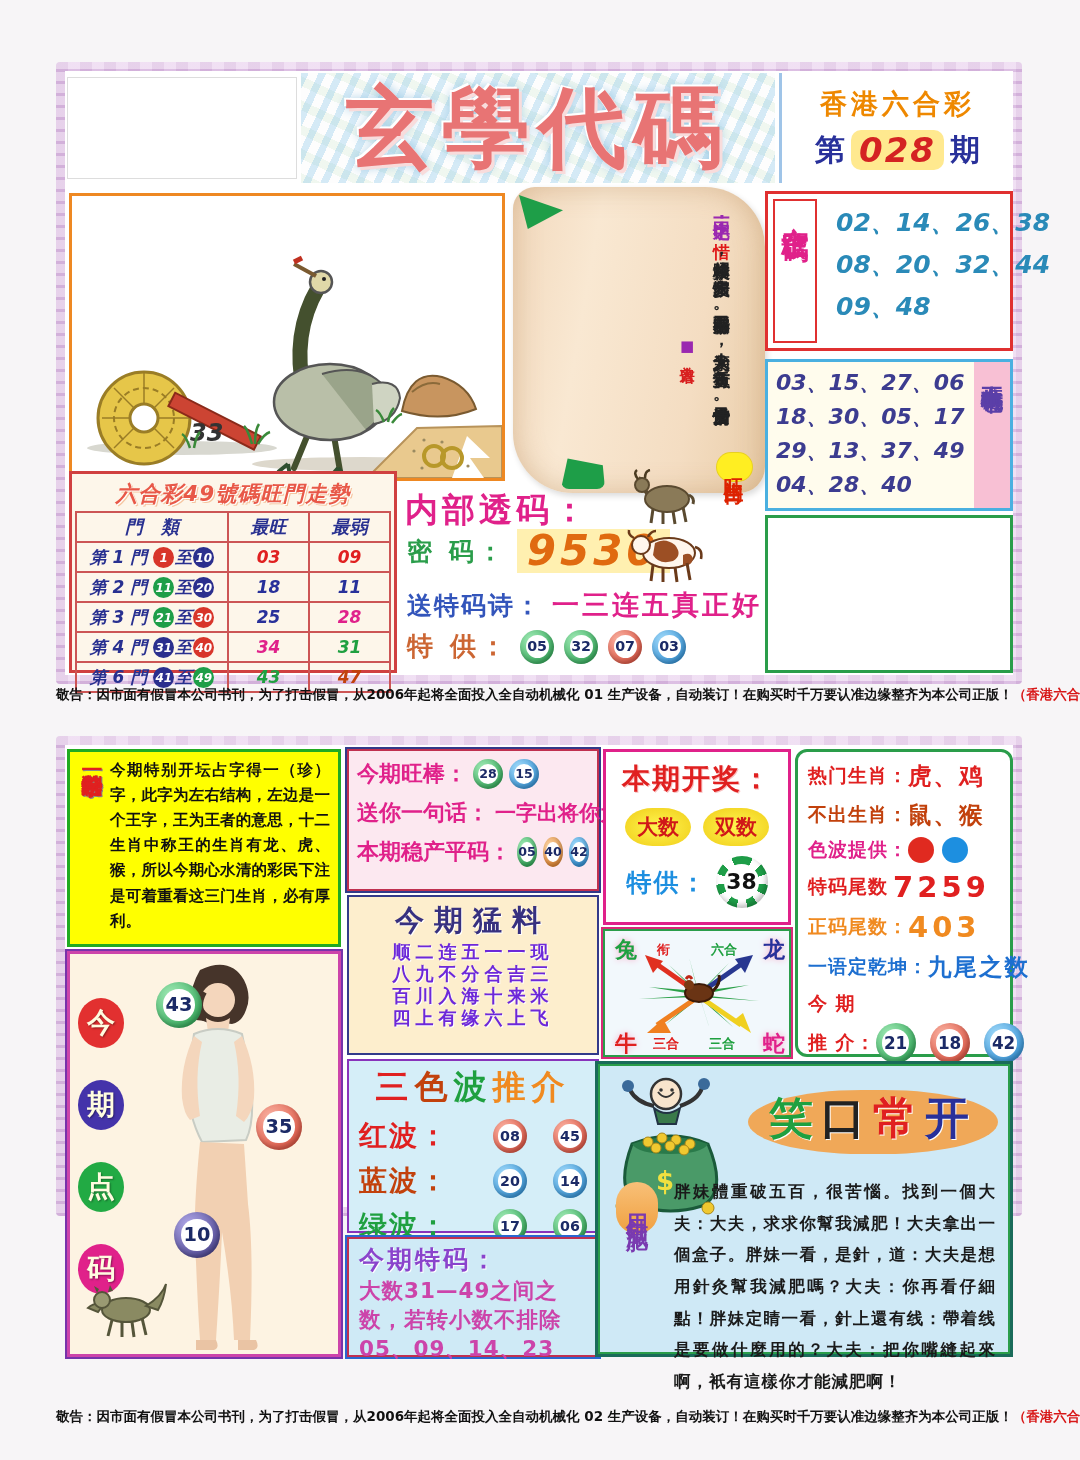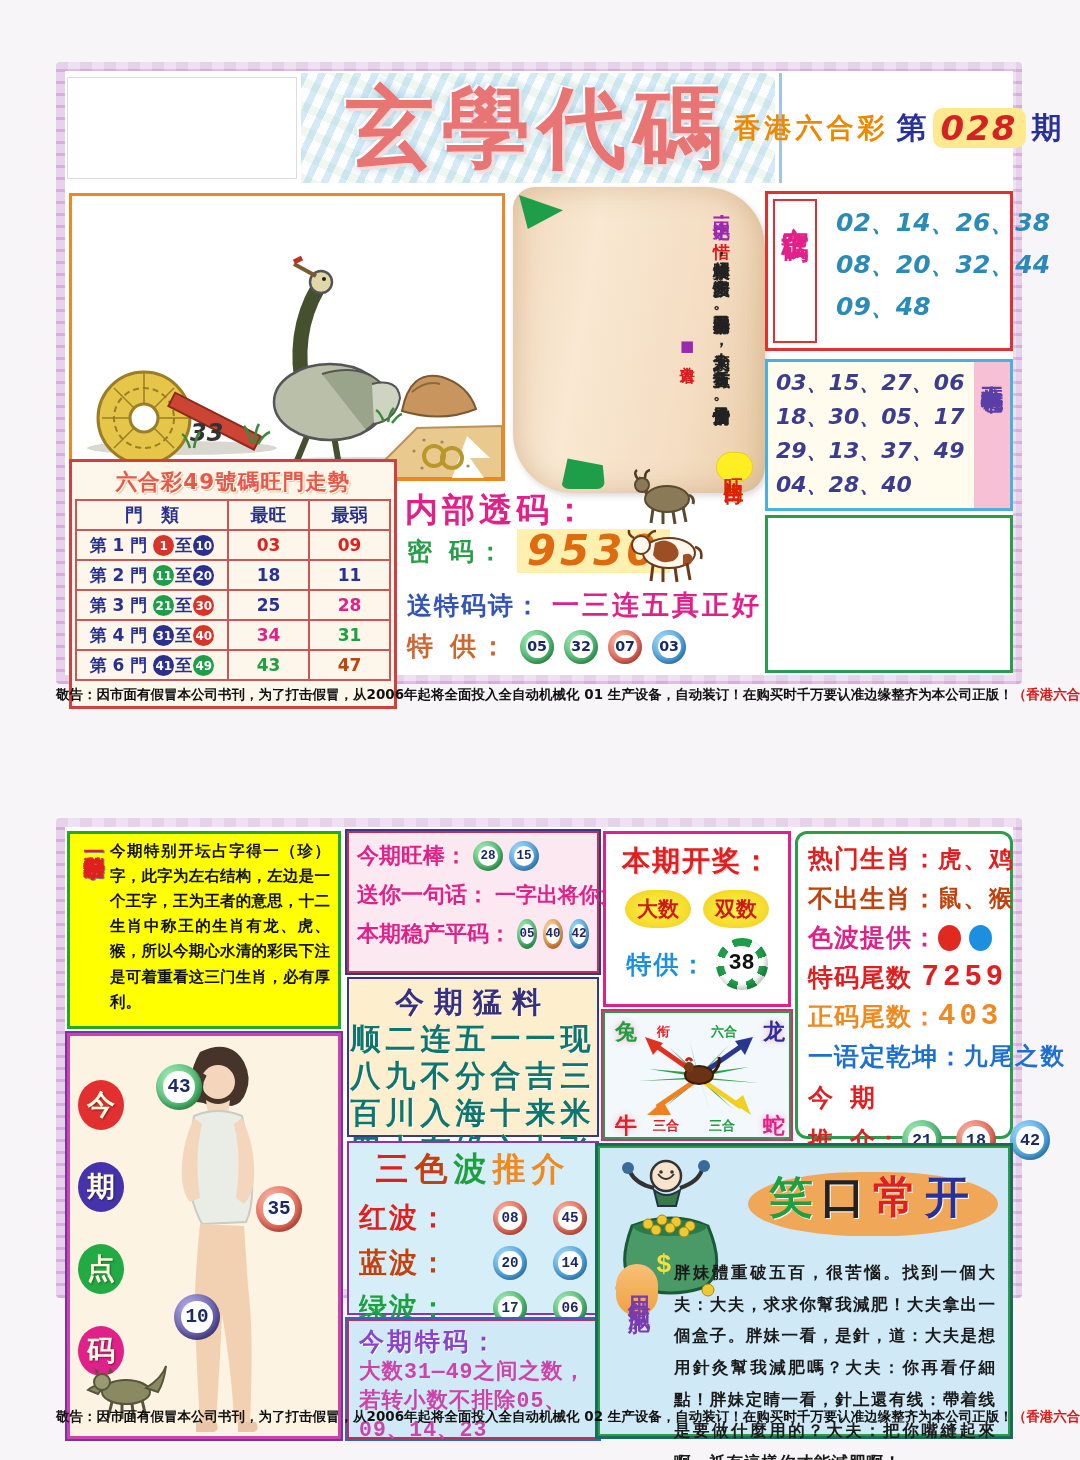--- a/index.html
+++ b/index.html
@@ -56,21 +56,21 @@
       repeating-linear-gradient(115deg, rgba(120,190,230,.30) 0 7px, rgba(255,255,255,0) 7px 16px),
       repeating-linear-gradient(25deg, rgba(180,220,180,.18) 0 9px, rgba(255,255,255,0) 9px 22px),
       #fdfdfd;
     display:flex;align-items:center;justify-content:center;
   }
   .banner-title{
     font-size:88px;font-weight:bold;letter-spacing:8px;color:#e87474;
     text-shadow:3px 3px 0 #f8dcdc,-2px -2px 0 #ffffff,0 0 12px #8fc2e0;
     line-height:1;white-space:nowrap;
   }
-  .hdr-right{background:#fff;border-left:3px solid #9fc4e8;display:flex;
+  .hdr-right{background:#fff;border-left:3px solid #9fc4e8;display:flex;flex-direction:column;
     align-items:center;justify-content:center;gap:8px;}
   .brand{color:#ee8800;font-weight:bold;font-size:27px;letter-spacing:4px;white-space:nowrap;}
   .issue{display:flex;align-items:center;gap:6px;font-weight:bold;}
   .issue .fix{color:#28309a;font-size:30px;}
   .issue .num{color:#d42222;font-size:34px;font-style:italic;background:#ffe98f;
     border-radius:10px;padding:0 8px;letter-spacing:2px;}
 
   .disclaimer{position:absolute;left:56px;width:966px;font-size:13.5px;font-weight:bold;
     color:#111;white-space:nowrap;}
   .disclaimer .red{color:#d81818;}
@@ -146,21 +146,21 @@
   .photo-ball{position:absolute;}
 
   .wangbang{background:#fce8f0;border:2px solid #c03050;box-shadow:0 0 0 2px #333a8a;padding:8px 8px;}
   .wb-line{display:flex;align-items:center;gap:6px;margin-bottom:9px;white-space:nowrap;}
   .wb-label{color:#e0218a;font-weight:bold;font-size:22px;}
   .wb-val{color:#e0218a;font-weight:bold;font-size:21px;}
 
   .mengliao{background:#fdeecd;border:2px solid #333a8a;text-align:center;}
   .ml-title{color:#37307f;font-weight:bold;font-size:29px;letter-spacing:10px;padding-top:4px;
     text-shadow:1px 1px 0 #fff;}
-  .ml-line{color:#0f766e;font-weight:bold;font-size:30px;letter-spacing:5px;line-height:1.23;
+  .ml-line{color:#6d28d9;font-weight:bold;font-size:18px;letter-spacing:5px;line-height:1.23;
     text-shadow:1px 1px 0 #fff;}
 
   .waves{background:#d5eef8;border:2px solid #8833bb;padding:4px 10px;}
   .wv-title{font-weight:bold;font-size:33px;letter-spacing:6px;text-align:center;}
   .wv-row{display:flex;align-items:center;gap:24px;margin-top:7px;}
   .wv-label{font-weight:bold;font-size:28px;letter-spacing:2px;width:110px;}
   .wv-balls{display:flex;gap:26px;}
 
   .specialbox{background:#cfeaf6;border:2px solid #c03050;box-shadow:0 0 0 2px #2a66d0;padding:4px 10px;}
   .sp-title{color:#8a44cc;font-weight:bold;font-size:25px;letter-spacing:3px;text-shadow:1px 1px 0 #fff;}
@@ -174,21 +174,21 @@
     padding:5px 12px;border-radius:50% / 60%;}
   .lt-supply{display:flex;align-items:center;gap:8px;}
   .lt-supply .lbl{color:#1d8fe0;font-weight:bold;font-size:25px;letter-spacing:2px;}
 
   .compassbox{background:#f2f8fc;border:2px solid #2a9d4a;box-shadow:0 0 0 2px #d82a78;}
   .cp-char{position:absolute;font-weight:bold;font-size:22px;text-shadow:0 0 6px #f8a8c8;}
   .cp-label{position:absolute;font-weight:bold;font-size:13px;}
 
   .hotcol{background:#fff;border:3px solid #2a9d4a;border-radius:12px;padding:8px 10px;}
   .hot-row{display:flex;align-items:center;white-space:nowrap;margin-bottom:6.5px;}
-  .hot-lbl{font-weight:bold;font-size:25px;letter-spacing:1px;}
+  .hot-lbl{font-weight:bold;font-size:19px;letter-spacing:1px;}
   .hot-val{font-weight:bold;font-size:23.5px;letter-spacing:2px;}
   .hot-num{font-weight:bold;font-size:29px;letter-spacing:4px;}
 
   .jokebox{background:#cfe9f6;border:3px solid #1a6b5a;box-shadow:0 0 0 2px #2a9d4a inset;}
   .joke-band{position:absolute;left:150px;top:26px;width:250px;height:64px;background:#f0a858;
     border-radius:50%/55%;}
   .joke-title{position:absolute;left:150px;top:22px;width:250px;text-align:center;
     font-size:44px;font-weight:bold;letter-spacing:8px;line-height:64px;text-shadow:1px 1px 0 #fff;}
   .joke-pill{position:absolute;left:18px;top:118px;background:linear-gradient(#f8c078,#f0a040);
     border-radius:22px;color:#7a3ab0;font-weight:bold;font-size:22px;padding:14px 6px;letter-spacing:6px;}
@@ -301,21 +301,21 @@
         <div>03、15、27、06</div>
         <div>18、30、05、17</div>
         <div>29、13、37、49</div>
         <div>04、28、40</div>
       </div>
       <div class="ft-label vtext">十五粒特碼包中</div>
     </div>
 
     <div class="abs emptybox" style="left:700px;top:444px;width:248px;height:158px;"></div>
 
-    <div class="abs trendbox" style="left:4px;top:388px;width:328px;height:250px;">
+    <div class="abs trendbox" style="left:4px;top:400px;width:328px;height:202px;font-style:italic;">
       <div class="trend-title">六合彩49號碼旺門走勢</div>
       <table class="trend">
         <tbody>
             <tr>
           <th style="width:150px">門　類</th>
           <th>最旺</th>
           <th>最弱</th>
         </tr>
         <tr>
           <td class="gatecell"><span>第 1 門</span> <span class="mini mini-red">1</span><span class="tozi">至</span><span class="mini mini-navy">10</span></td>
@@ -404,21 +404,21 @@
     </div>
     <div class="abs wangpill vtext" style="left:652px;top:382px;">旺门生肖</div>
 
   </div>
 </div>
 
 <div class="disclaimer" style="top:686px;">
   <span>敬告：因市面有假冒本公司书刊，为了打击假冒，从2006年起将全面投入全自动机械化 01 生产设备，自动装订！在购买时千万要认准边缘整齐为本公司正版！</span><span class="red">（香港六合彩公司謹告）</span>
 </div>
 
-<div class="panel" style="left:56px;top:818px;width:966px;height:480px;font-family:Liberation Mono, monospace;">
+<div class="panel" style="left:56px;top:736px;width:966px;height:480px;">
   <div class="panel-content">
 
     <div class="abs forumbox" style="left:2px;top:4px;width:274px;height:198px;">
       <div class="forum-label vtext">特别论坛占卦一字</div>
       <div class="forum-text">今期特别开坛占字得一（珍）字，此字为左右结构，左边是一个王字，王为王者的意思，十二生肖中称王的生肖有龙、虎、猴，所以今期心水清的彩民下注是可着重看这三门生肖，必有厚利。</div>
     </div>
 
     <div class="abs photobox" style="left:2px;top:206px;width:274px;height:406px;">
 
       <div class="abs" style="left:60px;top:2px;width:170px;height:400px;">

